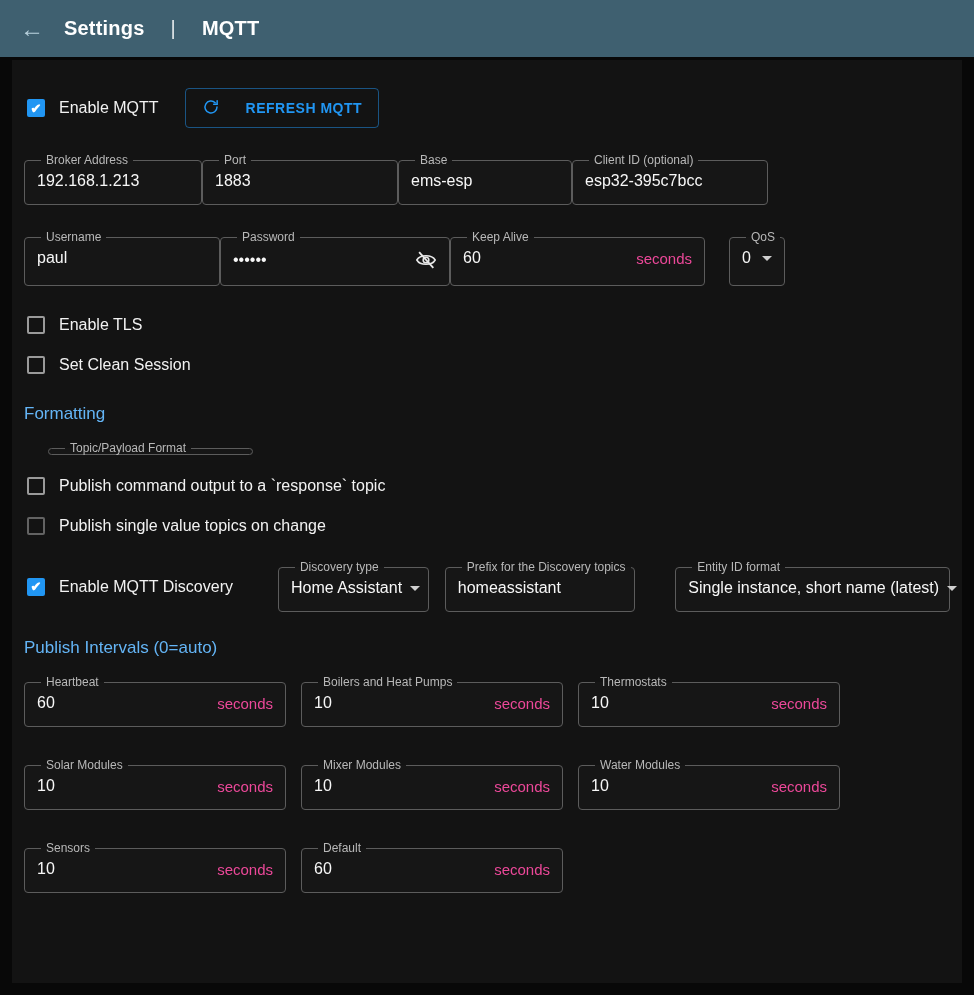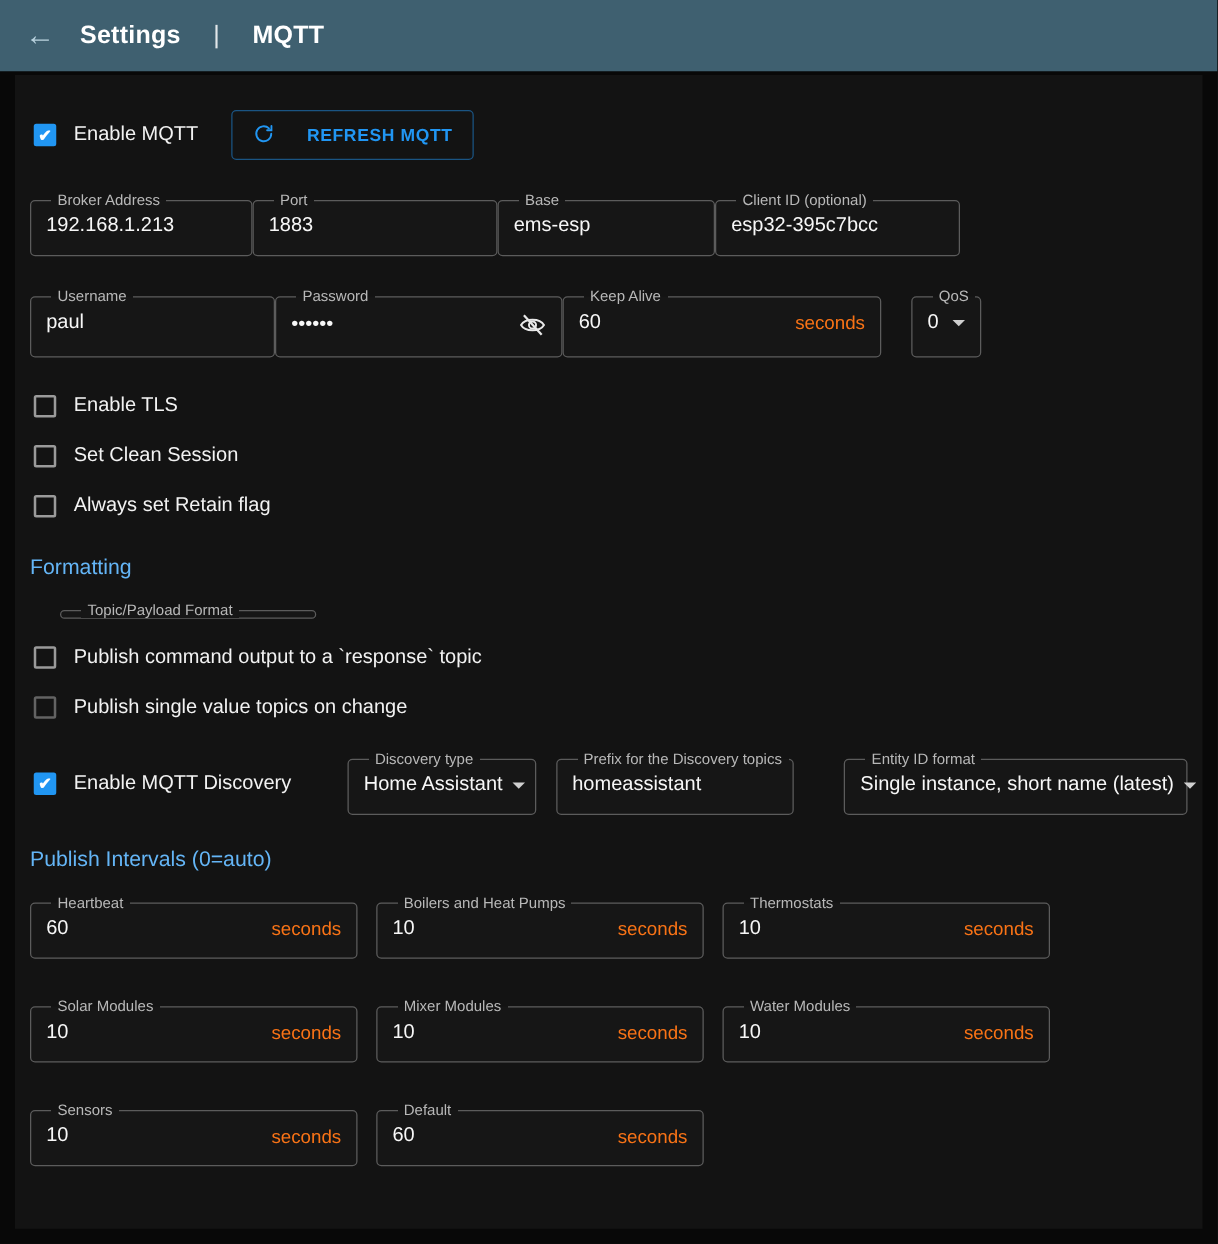--- a/index.html
+++ b/index.html
@@ -88,21 +88,21 @@
     line-height: 12px;
     height: 12px;
     padding: 0 5px;
     margin-left: 4px;
     color: #b8b8b8;
     white-space: nowrap;
   }
   .fvalue { font-size: 16px; color: #f7f7f7; padding: 6px 0 14px; white-space: nowrap; overflow: hidden; }
   .frow { display: flex; align-items: center; justify-content: space-between; gap: 8px; padding: 6px 0 14px; }
   .frow .val { font-size: 16px; color: #f7f7f7; white-space: nowrap; }
-  .suffix { font-size: 15px; color: #f97316; }
+  .suffix { font-size: 15px; color: #ec4899; }
   .caret {
     width: 0; height: 0;
     border-left: 5px solid transparent;
     border-right: 5px solid transparent;
     border-top: 5px solid #cfcfcf;
     flex: 0 0 auto;
   }
   .select { cursor: pointer; margin-left: 24px; }
   .eye { display: inline-flex; cursor: pointer; }
 
@@ -216,24 +216,20 @@
 
   <div class="mb20">
     <label class="chk">
       <span class="cb"></span>
       <span class="chk-label">Enable TLS</span>
     </label>
     <label class="chk">
       <span class="cb"></span>
       <span class="chk-label">Set Clean Session</span>
     </label>
-    <label class="chk">
-      <span class="cb"></span>
-      <span class="chk-label">Always set Retain flag</span>
-    </label>
   </div>
 
   <h2 class="section-title">Formatting</h2>
 
   <div class="field-row mb12">
     <fieldset class="field w-topic select">
       <legend>Topic/Payload Format</legend>
     </fieldset>
   </div>
 

